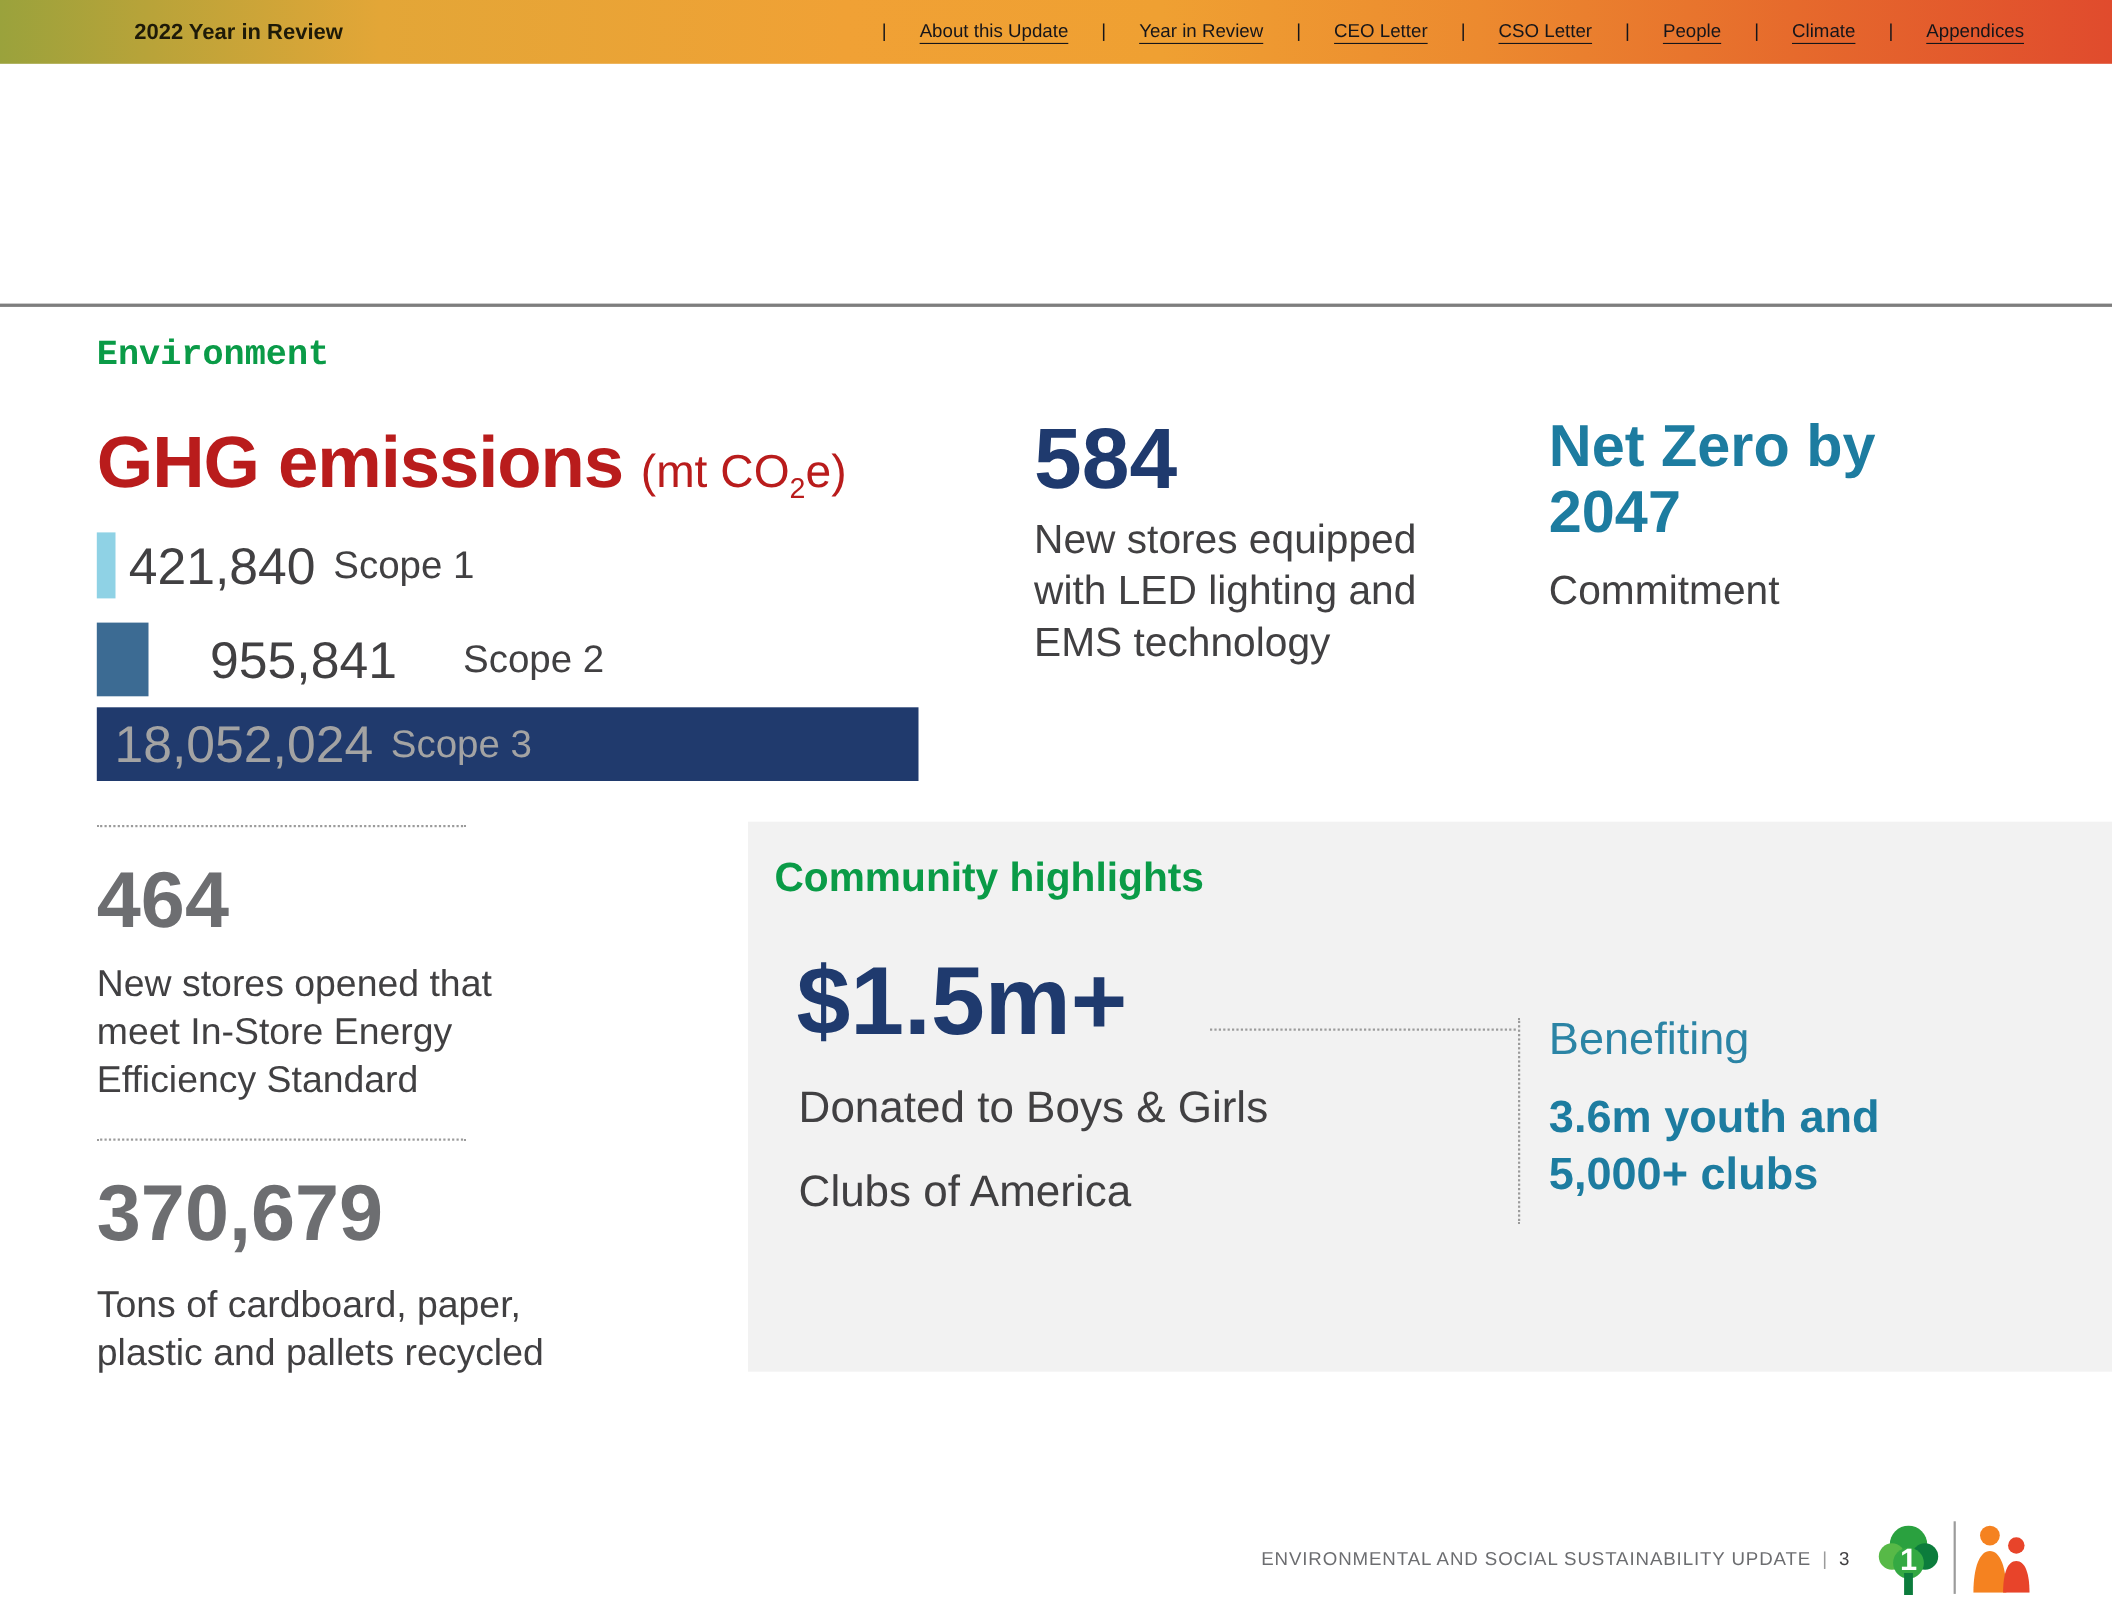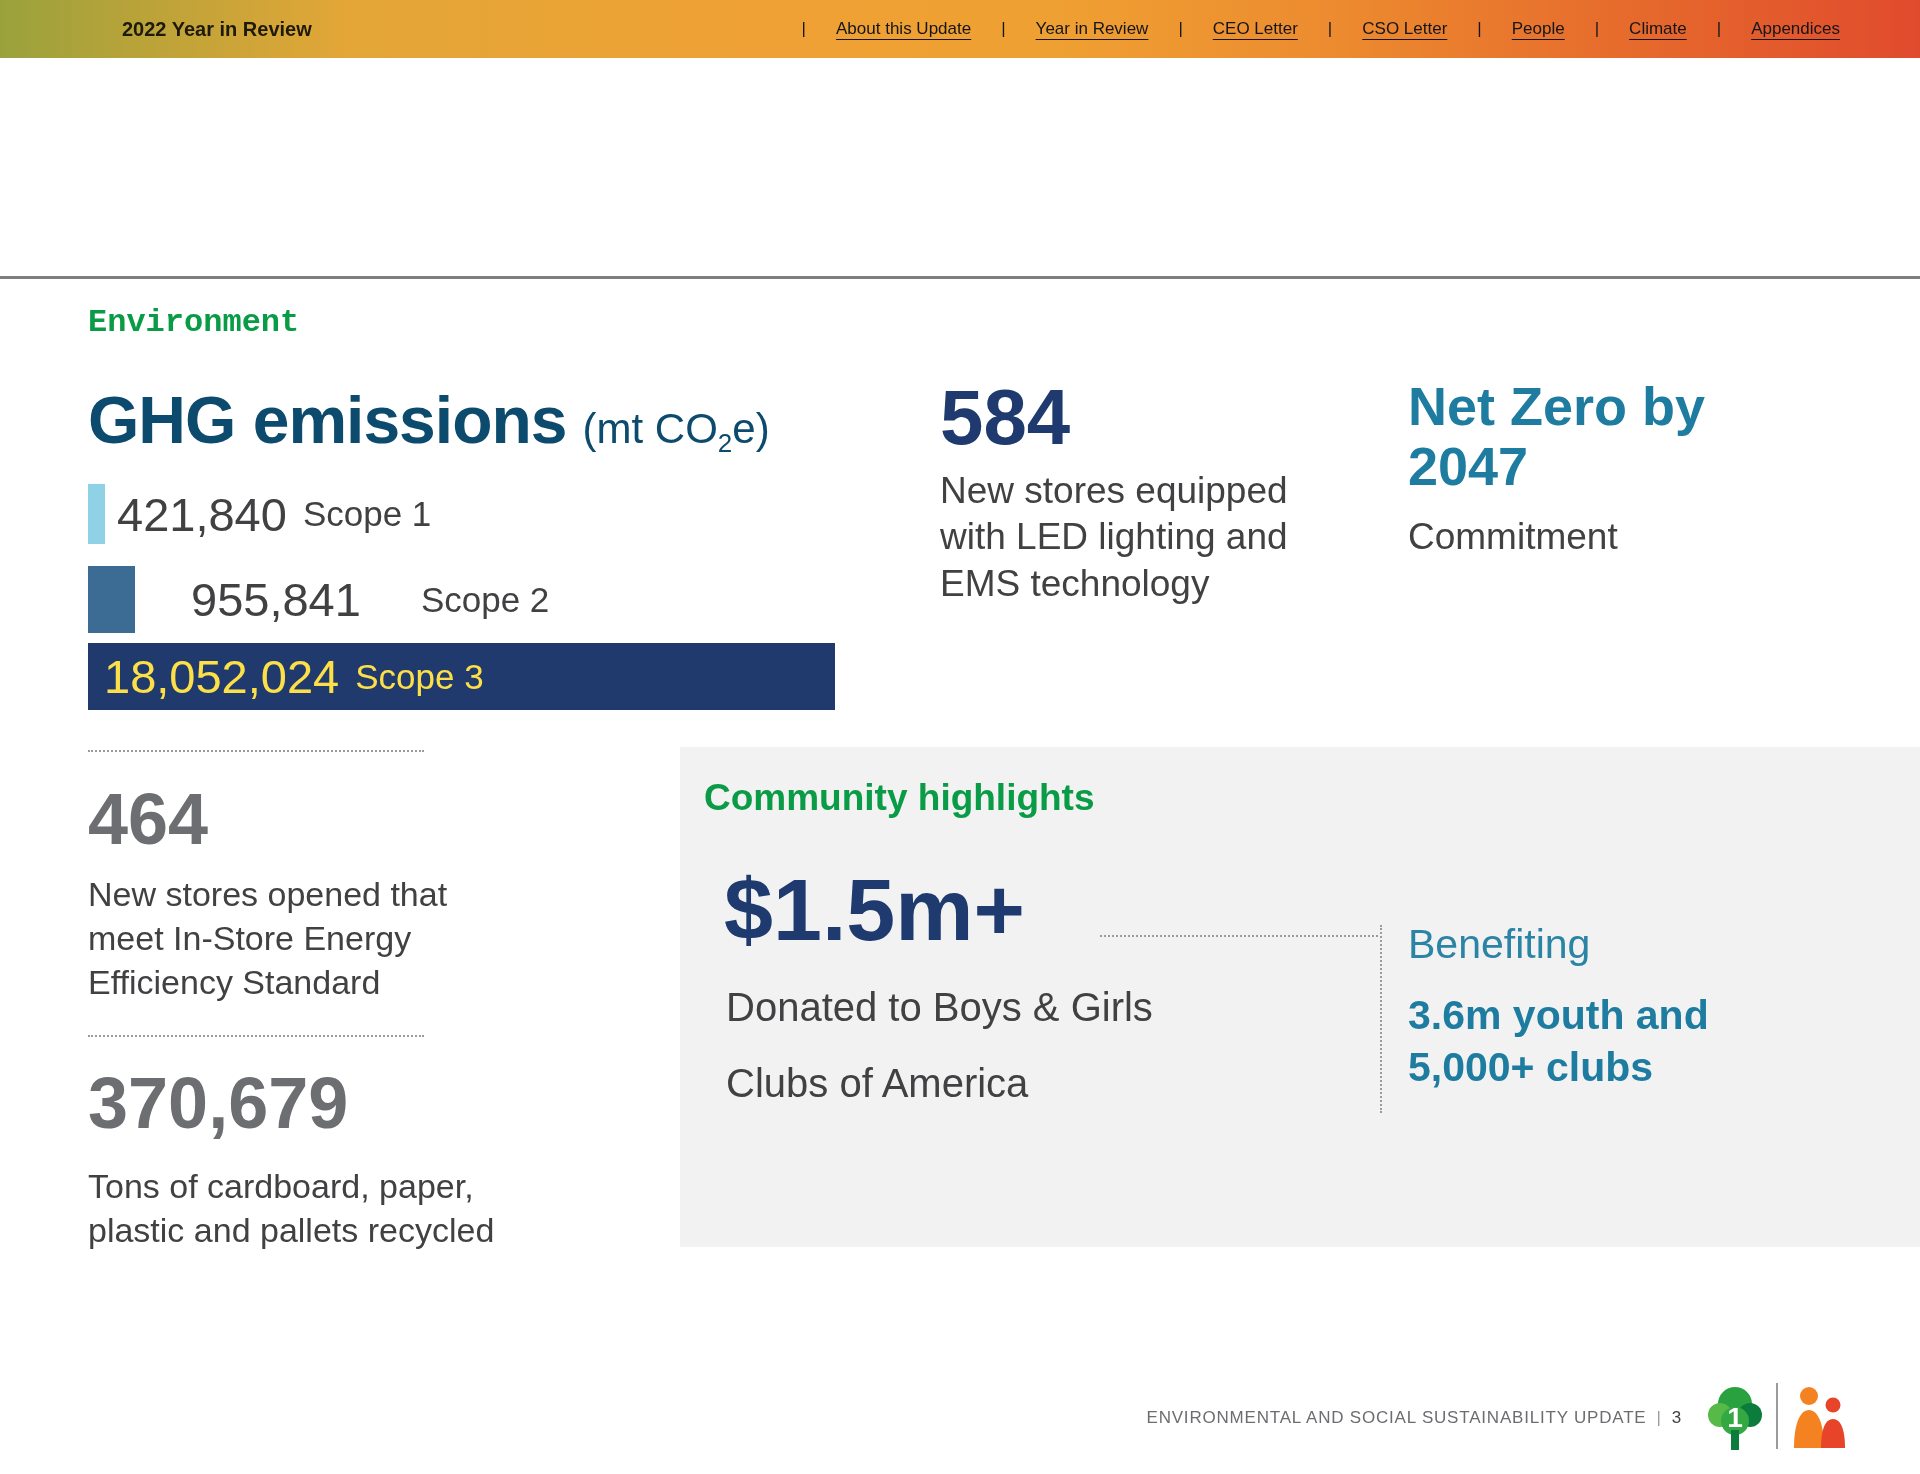--- a/index.html
+++ b/index.html
@@ -36,38 +36,38 @@
     cursor: pointer; white-space: nowrap;
   }
   .nav-sep { color: #15151a; }
 
   
   .divider { position: absolute; top: 276px; left: 0; width: 100%; height: 3px; background: #7e7e7e; }
 
   
   .env-label { position: absolute; left: 88px; top: 304px; font-size: 32px; font-weight: bold; color: #0a9b47; font-family: Liberation Mono, monospace; }
 
-  .ghg-title { position: absolute; left: 88px; top: 382px; color: #0c4a6e; white-space: nowrap; }
+  .ghg-title { position: absolute; left: 88px; top: 382px; color: #b91c1c; white-space: nowrap; }
   .ghg-title .big { font-size: 66px; font-weight: bold; letter-spacing: -1px; }
   .ghg-title .unit { font-size: 42px; font-weight: normal; margin-left: 16px; }
   .ghg-title sub { font-size: 26px; }
 
   .bar-row { position: absolute; display: flex; align-items: center; }
   .bar { flex: 0 0 auto; }
   .bar-num { font-size: 47px; font-weight: normal; color: #414042; margin-left: 12px; white-space: nowrap; }
   .bar-cat { font-size: 35px; font-weight: normal; color: #414042; margin-left: 16px; white-space: nowrap; }
   .row-scope1 { left: 88px; top: 484px; height: 60px; }
   .row-scope1 .bar { width: 17px; height: 60px; }
   .row-scope2 { left: 88px; top: 566px; height: 67px; gap: 44px; }
   .row-scope2 .bar { width: 47px; height: 67px; }
   .bar-scope3 {
     position: absolute; left: 88px; top: 643px; width: 747px; height: 67px;
     display: flex; align-items: center; padding-left: 16px;
   }
-  .bar-scope3 .bar-num, .bar-scope3 .bar-cat { color: #fde047; margin-left: 0; }
+  .bar-scope3 .bar-num, .bar-scope3 .bar-cat { color: #a3a3a3; margin-left: 0; }
   .bar-scope3 .bar-cat { margin-left: 16px; }
 
   .dotted-h { border-top: 2px dotted #9b9b9b; position: absolute; }
   .dotted-1 { left: 88px; top: 750px; width: 336px; }
   .dotted-2 { left: 88px; top: 1035px; width: 336px; }
 
   .stat-value { position: absolute; left: 88px; font-size: 72px; font-weight: bold; color: #6d6e71; }
   .stat-desc  { position: absolute; left: 88px; font-size: 34px; color: #414042; line-height: 1.3; }
   .stat1-value { top: 778px; }
   .stat1-desc  { top: 872px; width: 420px; }

